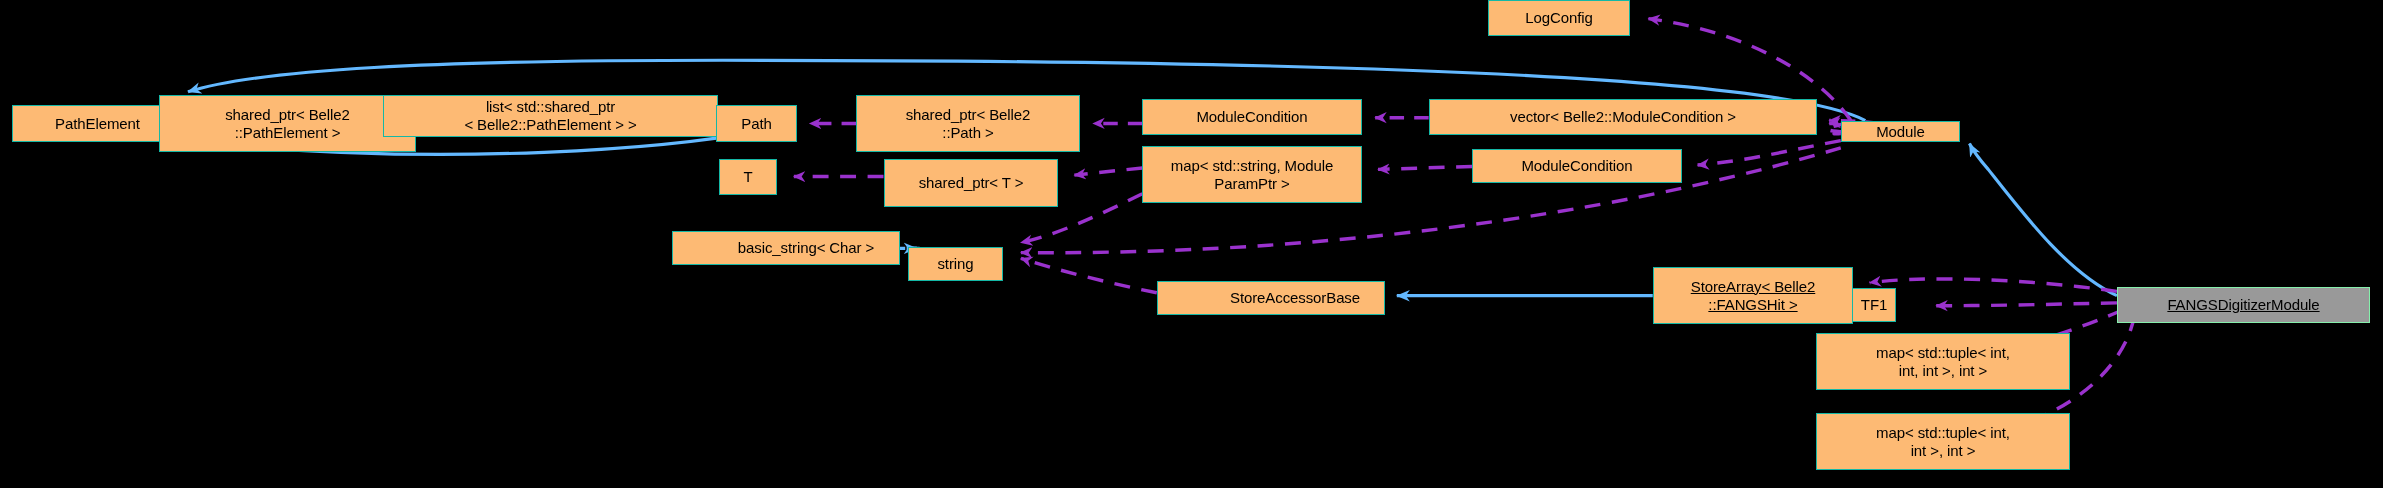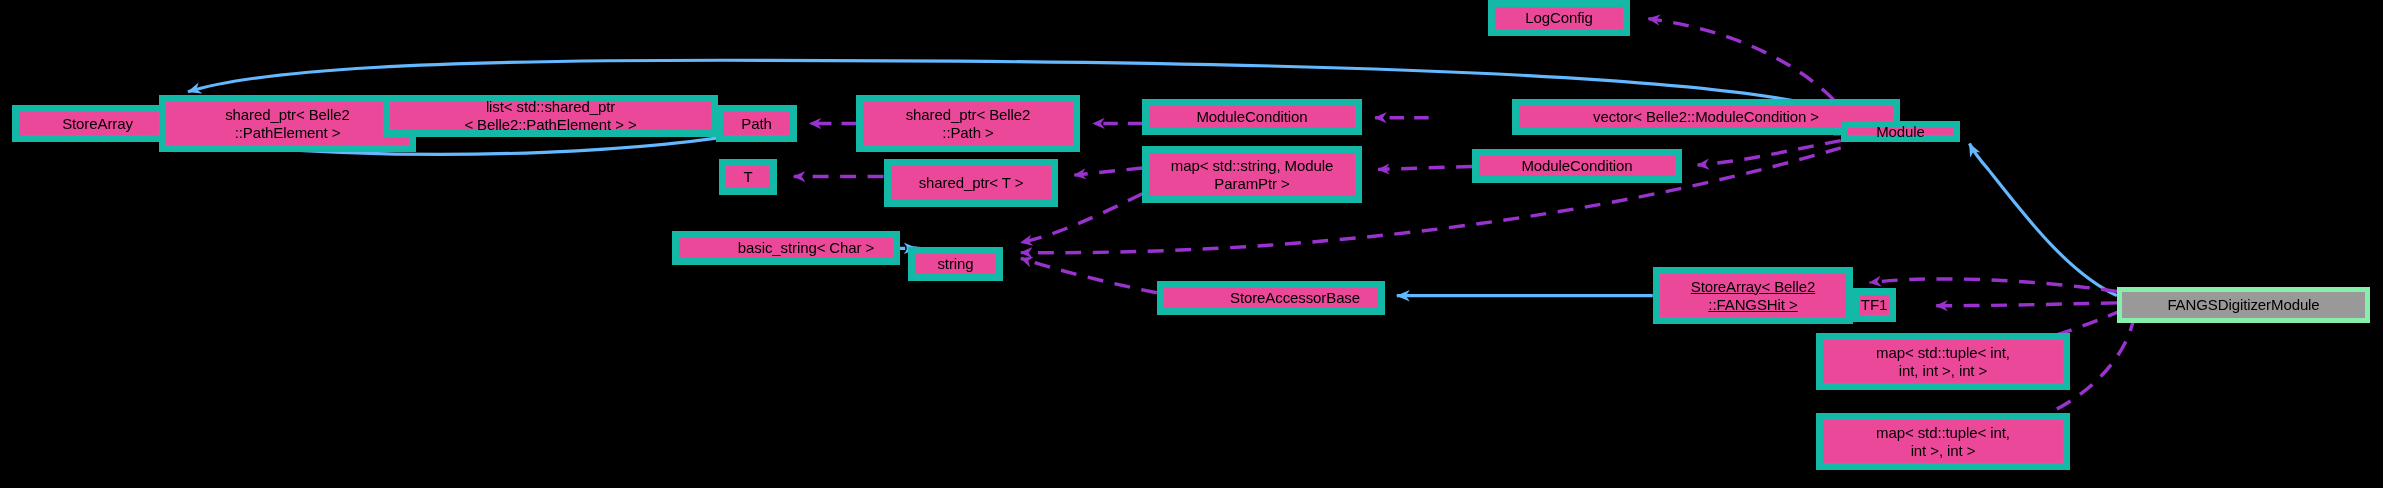--- a/index.html
+++ b/index.html
@@ -18,36 +18,37 @@
   #edge-layer {
     position: absolute;
     left: 0; top: 0;
     width: 2383px;
     height: 488px;
     pointer-events: none;
   }
   .node {
     position: absolute;
     box-sizing: border-box;
-    border: 7px solid #14b8a6;
-    background: #ec4899;
+    border: 1px solid #14b8a6;
+    background: #fdba74;
     color: #000000;
     display: flex;
     align-items: center;
     justify-content: center;
     text-align: center;
     font-size: 15px;
     line-height: 1.18;
     white-space: pre;
     letter-spacing: -0.1px;
     z-index: 5;
   }
   .node.highlight {
     background: #999999;
-    border: 5px solid #86efac;
+    border: 1px solid #86efac;
+    text-decoration: underline;
   }
   .node-label {
     display: block;
     white-space: pre;
     padding: 0 5px;
   }
 </style>
 </head>
 <body>
 
@@ -101,30 +102,30 @@
     <path d="M 790 135 C 760 150, 730 164, 706 169" fill="none" stroke="#9a32cd" stroke-width="2.4" stroke-dasharray="11,8" marker-end="url(#arrow-usage)"></path>
     <line x1="611" y1="123" x2="549" y2="123" stroke="#9a32cd" stroke-width="2.4" stroke-dasharray="11,8" marker-end="url(#arrow-usage)"></line>
     <path d="M 800 204 C 770 198, 730 188, 706 180" fill="none" stroke="#9a32cd" stroke-width="2.4" stroke-dasharray="11,8" marker-end="url(#arrow-usage)"></path>
     <path d="M 1464 203 C 1400 194, 1330 192, 1293 197" fill="none" stroke="#9a32cd" stroke-width="2.4" stroke-dasharray="11,8" marker-end="url(#arrow-usage)"></path>
     <path d="M 1464 211 C 1420 212, 1380 213, 1339 213" fill="none" stroke="#9a32cd" stroke-width="2.4" stroke-dasharray="11,8" marker-end="url(#arrow-usage)"></path>
     <path d="M 1468 216 C 1440 228, 1400 243, 1356 249" fill="none" stroke="#9a32cd" stroke-width="2.4" stroke-dasharray="11,8" marker-end="url(#arrow-usage)"></path>
     <path d="M 1476 220 C 1470 255, 1430 296, 1358 305" fill="none" stroke="#9a32cd" stroke-width="2.4" stroke-dasharray="11,8" marker-end="url(#arrow-usage)"></path>
   </svg>
 
   <div id="node-layer">
-      <div class="node" style="left: 12px; top: 105px; width: 171px; height: 37px;"><span class="node-label">StoreArray</span></div>
+      <div class="node" style="left: 12px; top: 105px; width: 171px; height: 37px;"><span class="node-label">PathElement</span></div>
       <div class="node" style="left: 159px; top: 95px; width: 257px; height: 57px;"><span class="node-label">shared_ptr&lt; Belle2
 ::PathElement &gt;</span></div>
       <div class="node" style="left: 383px; top: 95px; width: 335px; height: 42px;"><span class="node-label">list&lt; std::shared_ptr
 &lt; Belle2::PathElement &gt; &gt;</span></div>
       <div class="node" style="left: 716px; top: 105px; width: 81px; height: 37px;"><span class="node-label">Path</span></div>
       <div class="node" style="left: 856px; top: 95px; width: 224px; height: 57px;"><span class="node-label">shared_ptr&lt; Belle2
 ::Path &gt;</span></div>
       <div class="node" style="left: 1142px; top: 99px; width: 220px; height: 36px;"><span class="node-label">ModuleCondition</span></div>
-      <div class="node" style="left: 1512px; top: 99px; width: 388px; height: 36px;"><span class="node-label">vector&lt; Belle2::ModuleCondition &gt;</span></div>
+      <div class="node" style="left: 1429px; top: 99px; width: 388px; height: 36px;"><span class="node-label">vector&lt; Belle2::ModuleCondition &gt;</span></div>
       <div class="node" style="left: 1488px; top: 0px; width: 142px; height: 36px;"><span class="node-label">LogConfig</span></div>
       <div class="node" style="left: 1841px; top: 121px; width: 119px; height: 21px;"><span class="node-label">Module</span></div>
       <div class="node" style="left: 719px; top: 159px; width: 58px; height: 36px;"><span class="node-label">T</span></div>
       <div class="node" style="left: 884px; top: 159px; width: 174px; height: 48px;"><span class="node-label">shared_ptr&lt; T &gt;</span></div>
       <div class="node" style="left: 1142px; top: 146px; width: 220px; height: 57px;"><span class="node-label">map&lt; std::string, Module
 ParamPtr &gt;</span></div>
       <div class="node" style="left: 1472px; top: 149px; width: 210px; height: 34px;"><span class="node-label">ModuleCondition</span></div>
       <div class="node" style="left: 672px; top: 231px; width: 228px; height: 34px; padding-left: 40px;"><span class="node-label">basic_string&lt; Char &gt;</span></div>
       <div class="node" style="left: 908px; top: 247px; width: 95px; height: 34px;"><span class="node-label">string</span></div>
       <div class="node" style="left: 1157px; top: 281px; width: 228px; height: 34px; padding-left: 48px;"><span class="node-label">StoreAccessorBase</span></div>

